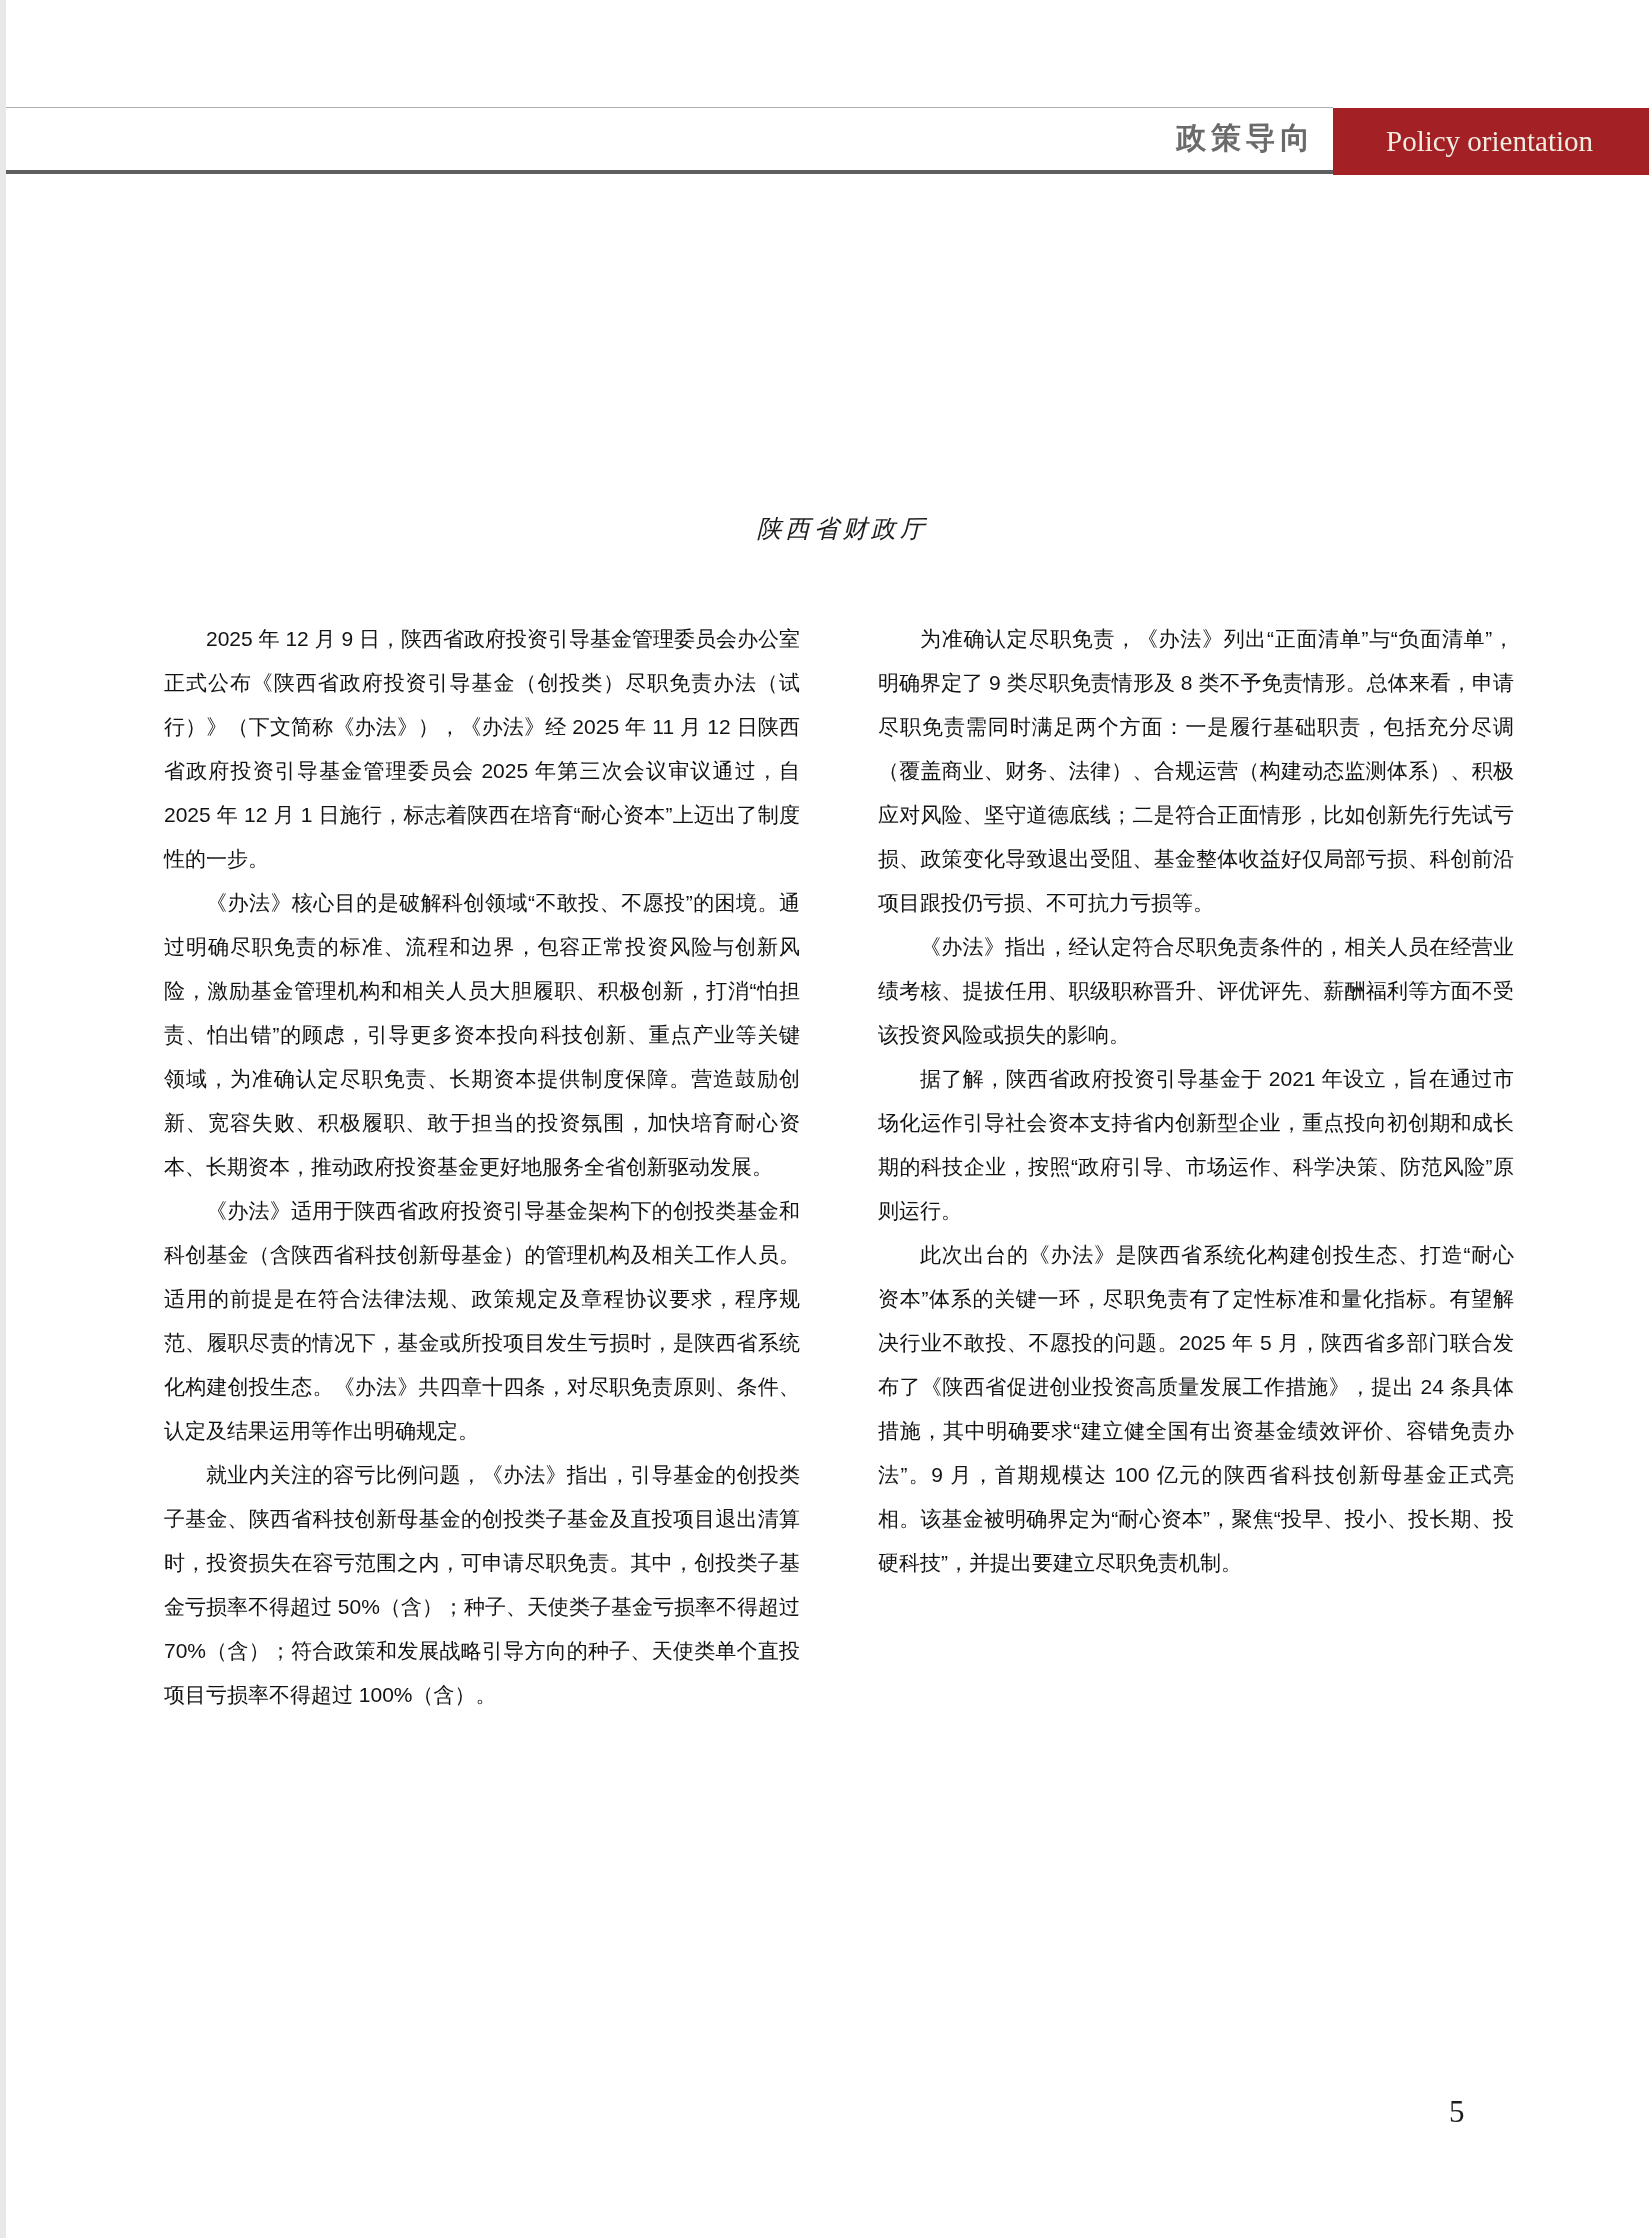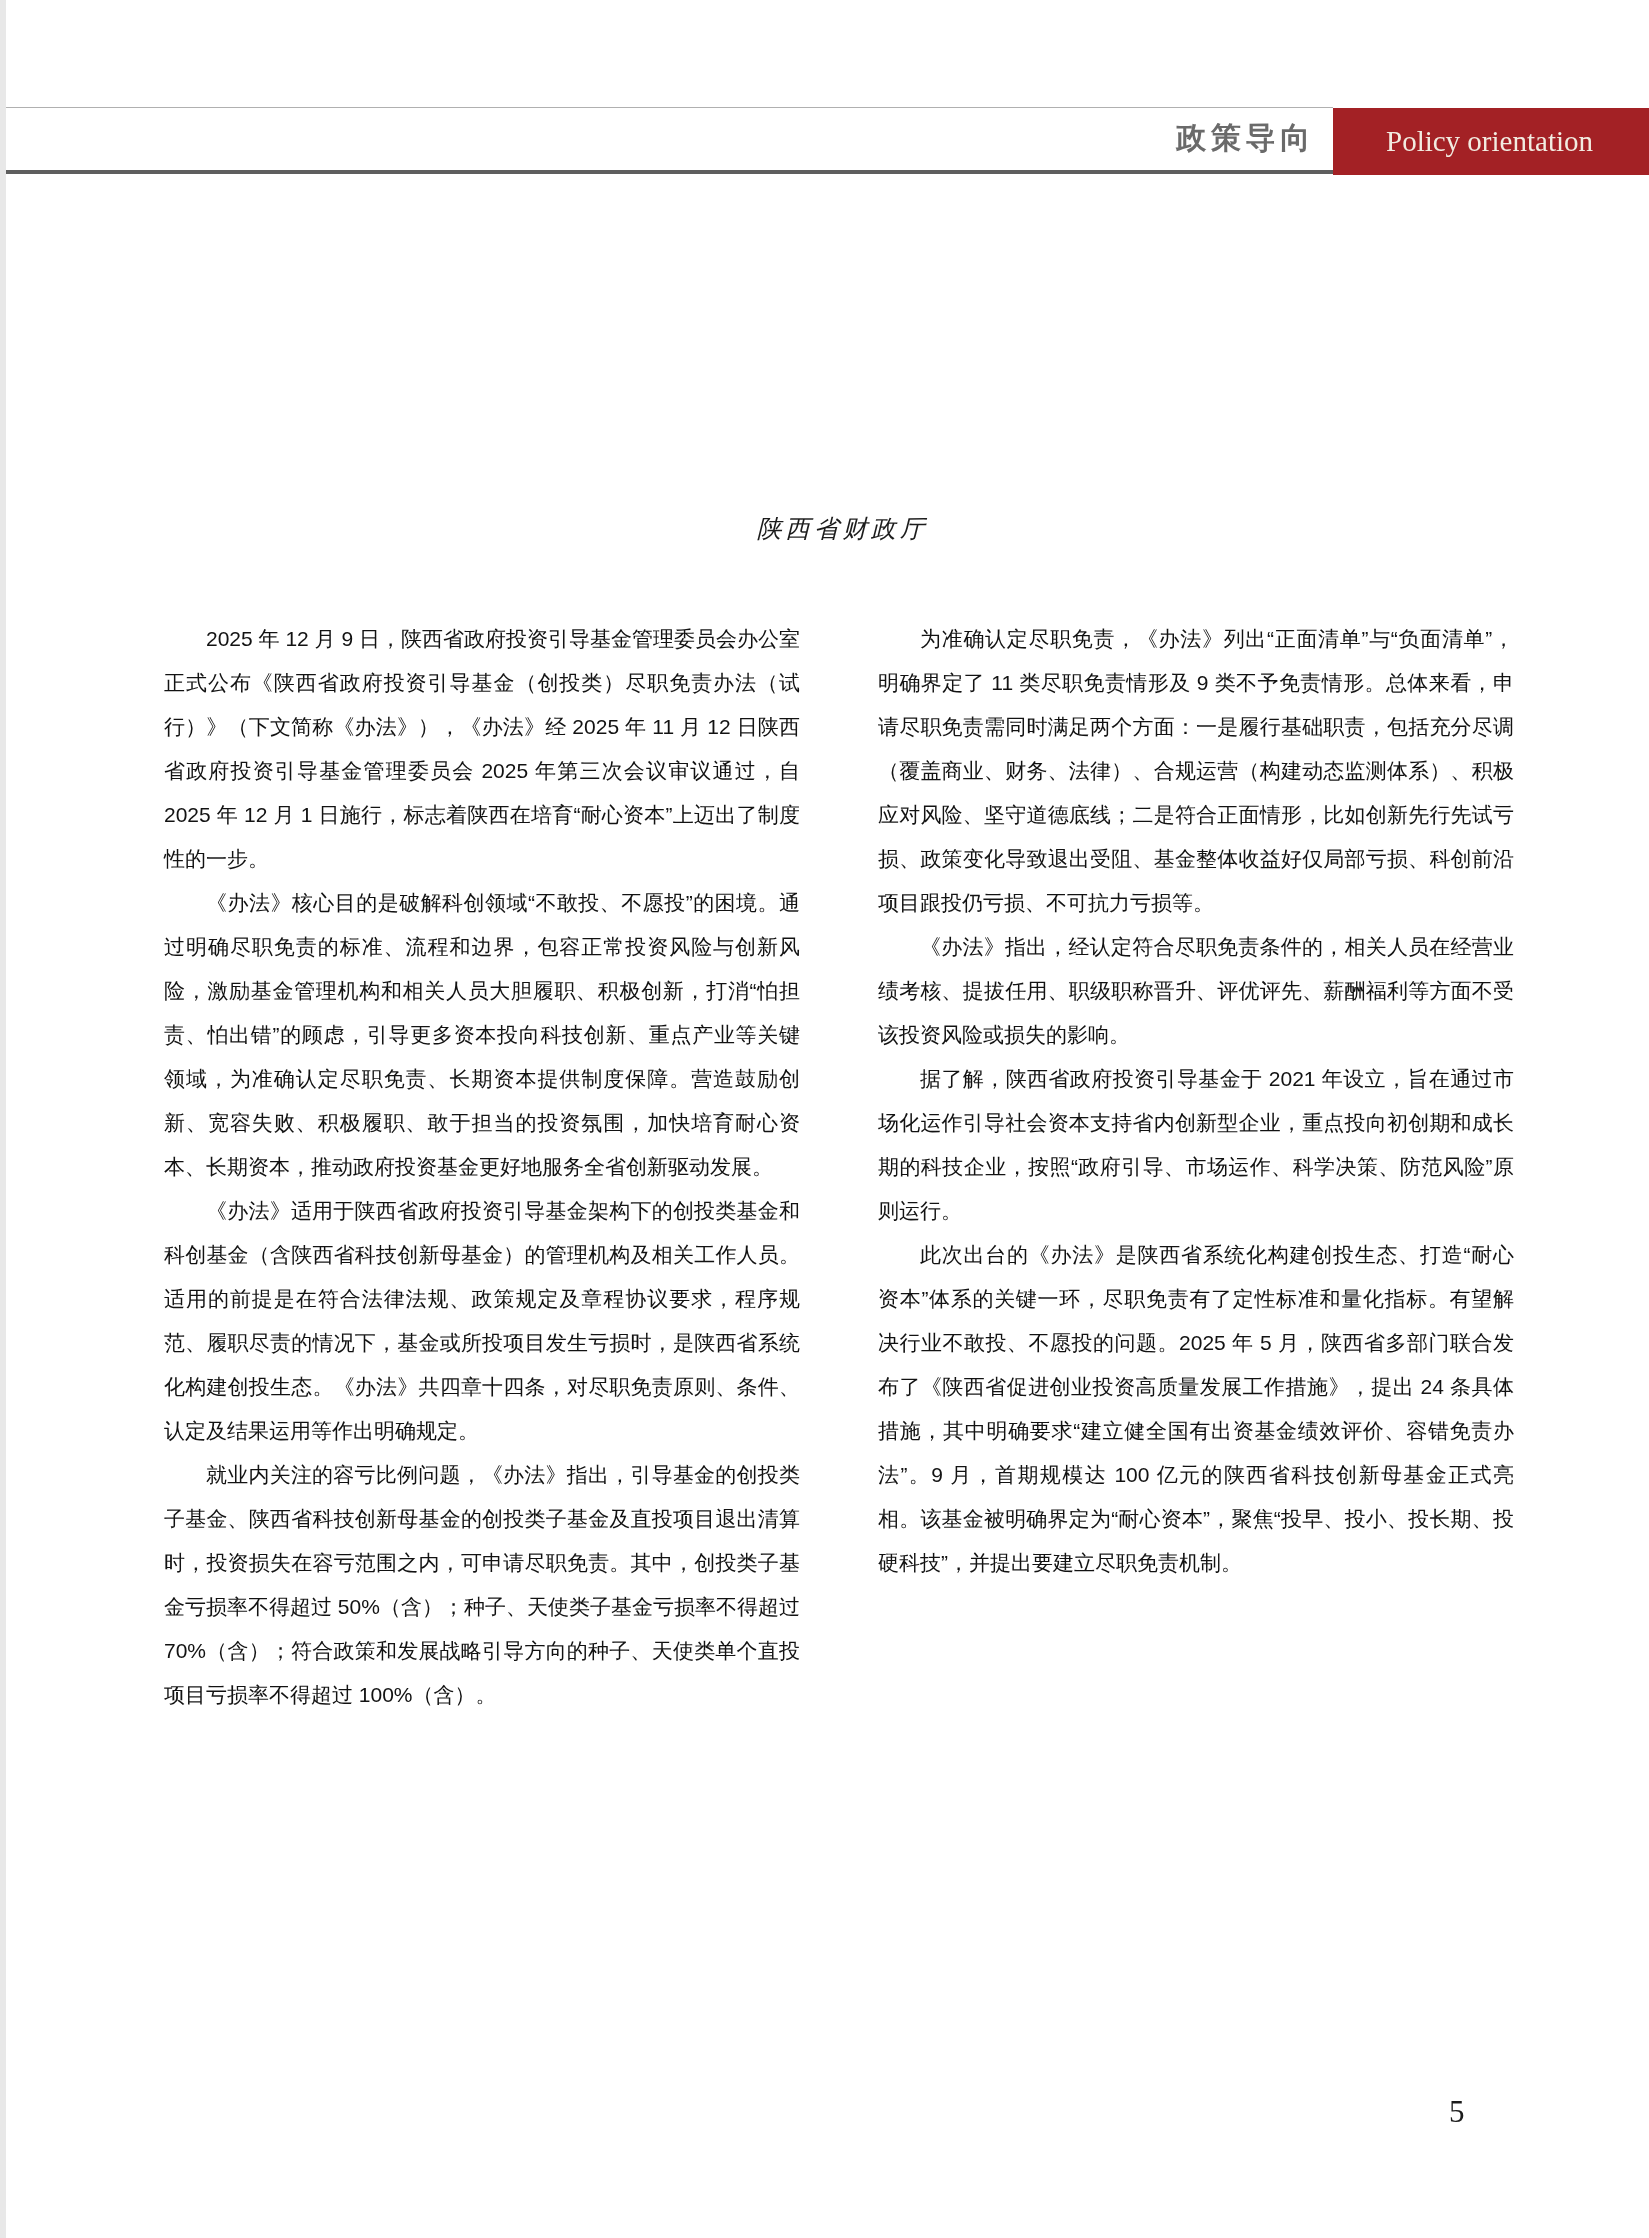--- a/index.html
+++ b/index.html
@@ -99,21 +99,21 @@
   <div class="author">陕西省财政厅</div>
 
   <div class="col col-left">
       <p class="para">2025 年 12 月 9 日，陕西省政府投资引导基金管理委员会办公室正式公布《陕西省政府投资引导基金（创投类）尽职免责办法（试行）》（下文简称《办法》），《办法》经 2025 年 11 月 12 日陕西省政府投资引导基金管理委员会 2025 年第三次会议审议通过，自 2025 年 12 月 1 日施行，标志着陕西在培育“耐心资本”上迈出了制度性的一步。</p>
       <p class="para">《办法》核心目的是破解科创领域“不敢投、不愿投”的困境。通过明确尽职免责的标准、流程和边界，包容正常投资风险与创新风险，激励基金管理机构和相关人员大胆履职、积极创新，打消“怕担责、怕出错”的顾虑，引导更多资本投向科技创新、重点产业等关键领域，为准确认定尽职免责、长期资本提供制度保障。营造鼓励创新、宽容失败、积极履职、敢于担当的投资氛围，加快培育耐心资本、长期资本，推动政府投资基金更好地服务全省创新驱动发展。</p>
       <p class="para">《办法》适用于陕西省政府投资引导基金架构下的创投类基金和科创基金（含陕西省科技创新母基金）的管理机构及相关工作人员。适用的前提是在符合法律法规、政策规定及章程协议要求，程序规范、履职尽责的情况下，基金或所投项目发生亏损时，是陕西省系统化构建创投生态。《办法》共四章十四条，对尽职免责原则、条件、认定及结果运用等作出明确规定。</p>
       <p class="para">就业内关注的容亏比例问题，《办法》指出，引导基金的创投类子基金、陕西省科技创新母基金的创投类子基金及直投项目退出清算时，投资损失在容亏范围之内，可申请尽职免责。其中，创投类子基金亏损率不得超过 50%（含）；种子、天使类子基金亏损率不得超过 70%（含）；符合政策和发展战略引导方向的种子、天使类单个直投项目亏损率不得超过 100%（含）。</p>
     </div>
 
   <div class="col col-right">
-      <p class="para">为准确认定尽职免责，《办法》列出“正面清单”与“负面清单”，明确界定了 11 类尽职免责情形及 9 类不予免责情形。总体来看，申请尽职免责需同时满足两个方面：一是履行基础职责，包括充分尽调（覆盖商业、财务、法律）、合规运营（构建动态监测体系）、积极应对风险、坚守道德底线；二是符合正面情形，比如创新先行先试亏损、政策变化导致退出受阻、基金整体收益好仅局部亏损、科创前沿项目跟投仍亏损、不可抗力亏损等。</p>
+      <p class="para">为准确认定尽职免责，《办法》列出“正面清单”与“负面清单”，明确界定了 9 类尽职免责情形及 8 类不予免责情形。总体来看，申请尽职免责需同时满足两个方面：一是履行基础职责，包括充分尽调（覆盖商业、财务、法律）、合规运营（构建动态监测体系）、积极应对风险、坚守道德底线；二是符合正面情形，比如创新先行先试亏损、政策变化导致退出受阻、基金整体收益好仅局部亏损、科创前沿项目跟投仍亏损、不可抗力亏损等。</p>
       <p class="para">《办法》指出，经认定符合尽职免责条件的，相关人员在经营业绩考核、提拔任用、职级职称晋升、评优评先、薪酬福利等方面不受该投资风险或损失的影响。</p>
       <p class="para">据了解，陕西省政府投资引导基金于 2021 年设立，旨在通过市场化运作引导社会资本支持省内创新型企业，重点投向初创期和成长期的科技企业，按照“政府引导、市场运作、科学决策、防范风险”原则运行。</p>
       <p class="para">此次出台的《办法》是陕西省系统化构建创投生态、打造“耐心资本”体系的关键一环，尽职免责有了定性标准和量化指标。有望解决行业不敢投、不愿投的问题。2025 年 5 月，陕西省多部门联合发布了《陕西省促进创业投资高质量发展工作措施》，提出 24 条具体措施，其中明确要求“建立健全国有出资基金绩效评价、容错免责办法”。9 月，首期规模达 100 亿元的陕西省科技创新母基金正式亮相。该基金被明确界定为“耐心资本”，聚焦“投早、投小、投长期、投硬科技”，并提出要建立尽职免责机制。</p>
     </div>
 
   <div class="page-number">5</div>
 
 </div>
 
 

